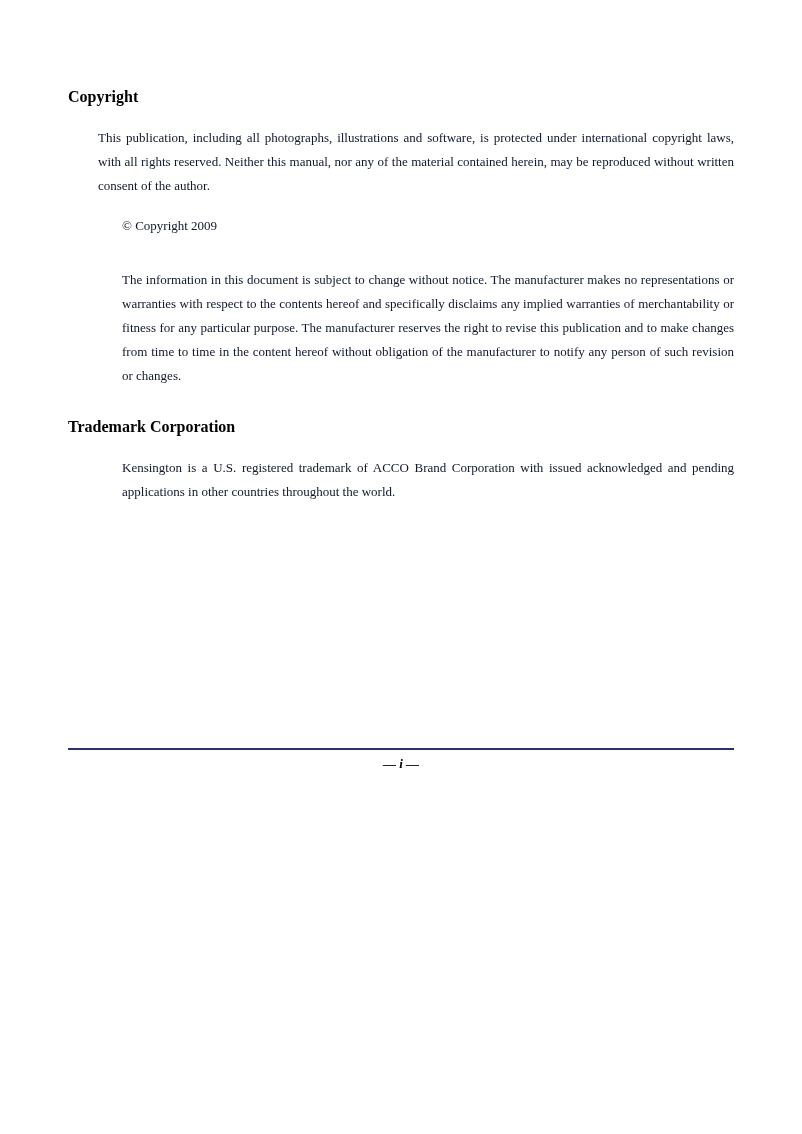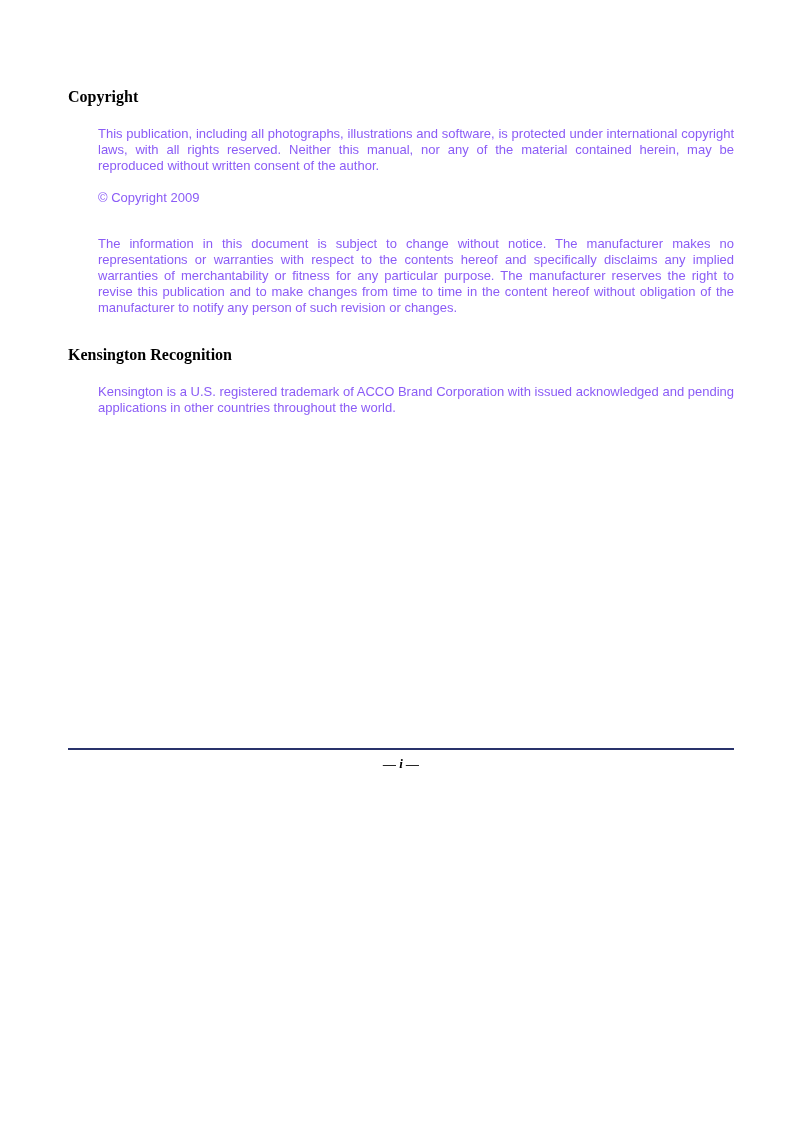--- a/index.html
+++ b/index.html
@@ -25,27 +25,29 @@
     margin-bottom: 20px;
   }
   .doc-section {
     margin-bottom: 30px;
   }
   .doc-section .body-block {
     margin-left: 30px;
   }
   .doc-section p {
     font-size: 13px;
-    line-height: 16px;
+    line-height: 24px;
     text-align: justify;
     margin-bottom: 16px;
-    color: #8b5cf6;
+    color: #0f172a;
+    font-family: Liberation Serif, serif;
   }
   .doc-section p:last-child {
     margin-bottom: 0;
+    margin-left: 24px;
   }
   .footer {
     position: absolute;
     left: 68px;
     right: 68px;
     bottom: 24px;
   }
   .footer-rule {
     height: 2px;
     width: 100%;
@@ -74,21 +76,21 @@
       </div>
     </section>
 
     <section class="doc-section">
       <div class="body-block">
         <p>The information in this document is subject to change without notice. The manufacturer makes no representations or warranties with respect to the contents hereof and specifically disclaims any implied warranties of merchantability or fitness for any particular purpose. The manufacturer reserves the right to revise this publication and to make changes from time to time in the content hereof without obligation of the manufacturer to notify any person of such revision or changes.</p>
       </div>
     </section>
 
     <section class="doc-section">
-      <h2>Kensington Recognition</h2>
+      <h2>Trademark Corporation</h2>
       <div class="body-block">
         <p>Kensington is a U.S. registered trademark of ACCO Brand Corporation with issued acknowledged and pending applications in other countries throughout the world.</p>
       </div>
     </section>
 
   </div>
 
   <div class="footer">
     <div class="footer-rule" style="background: rgb(41, 51, 107);"></div>
     <div class="page-number">— i —</div>

